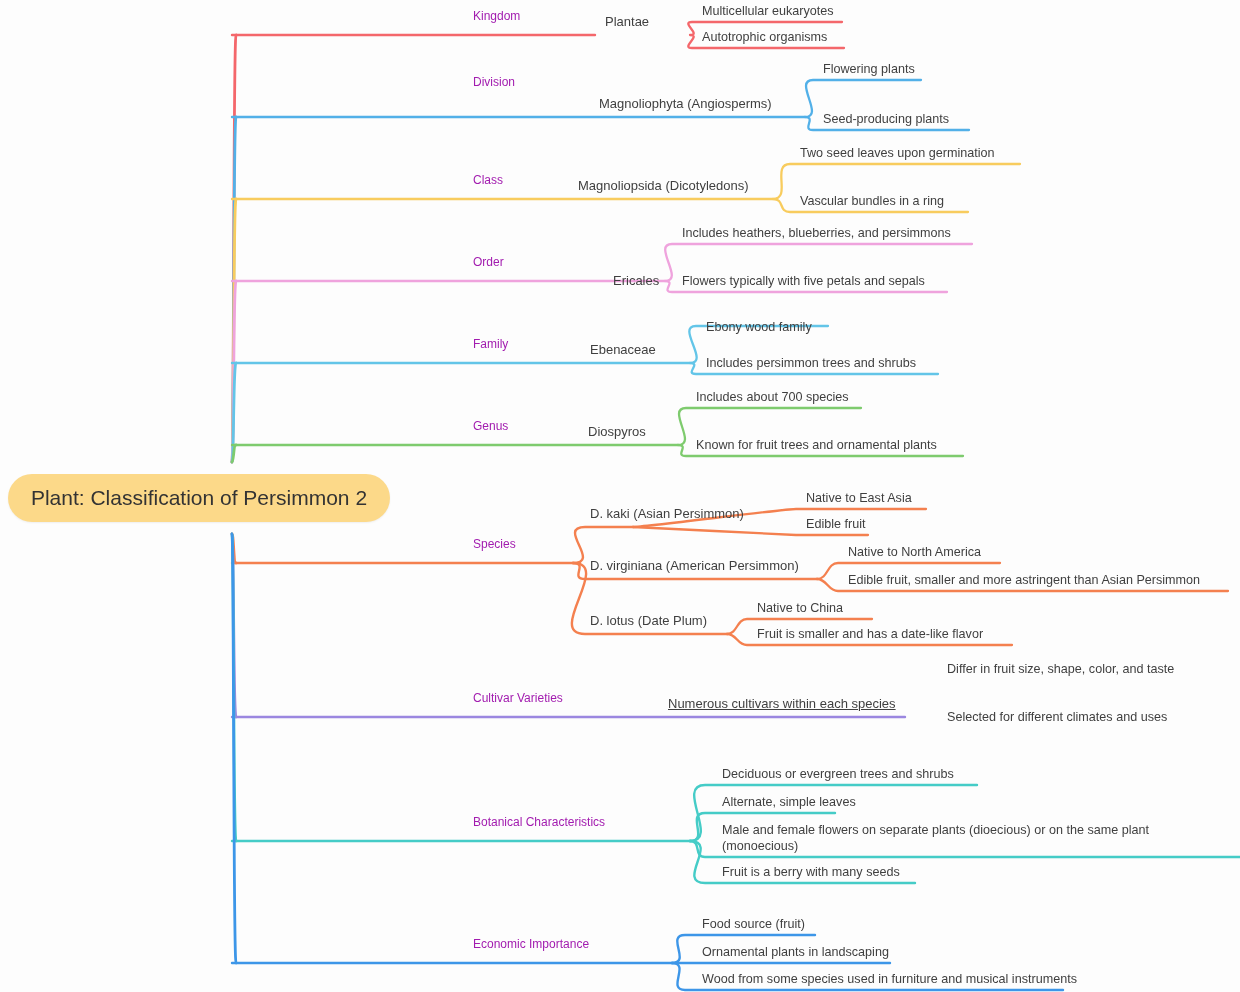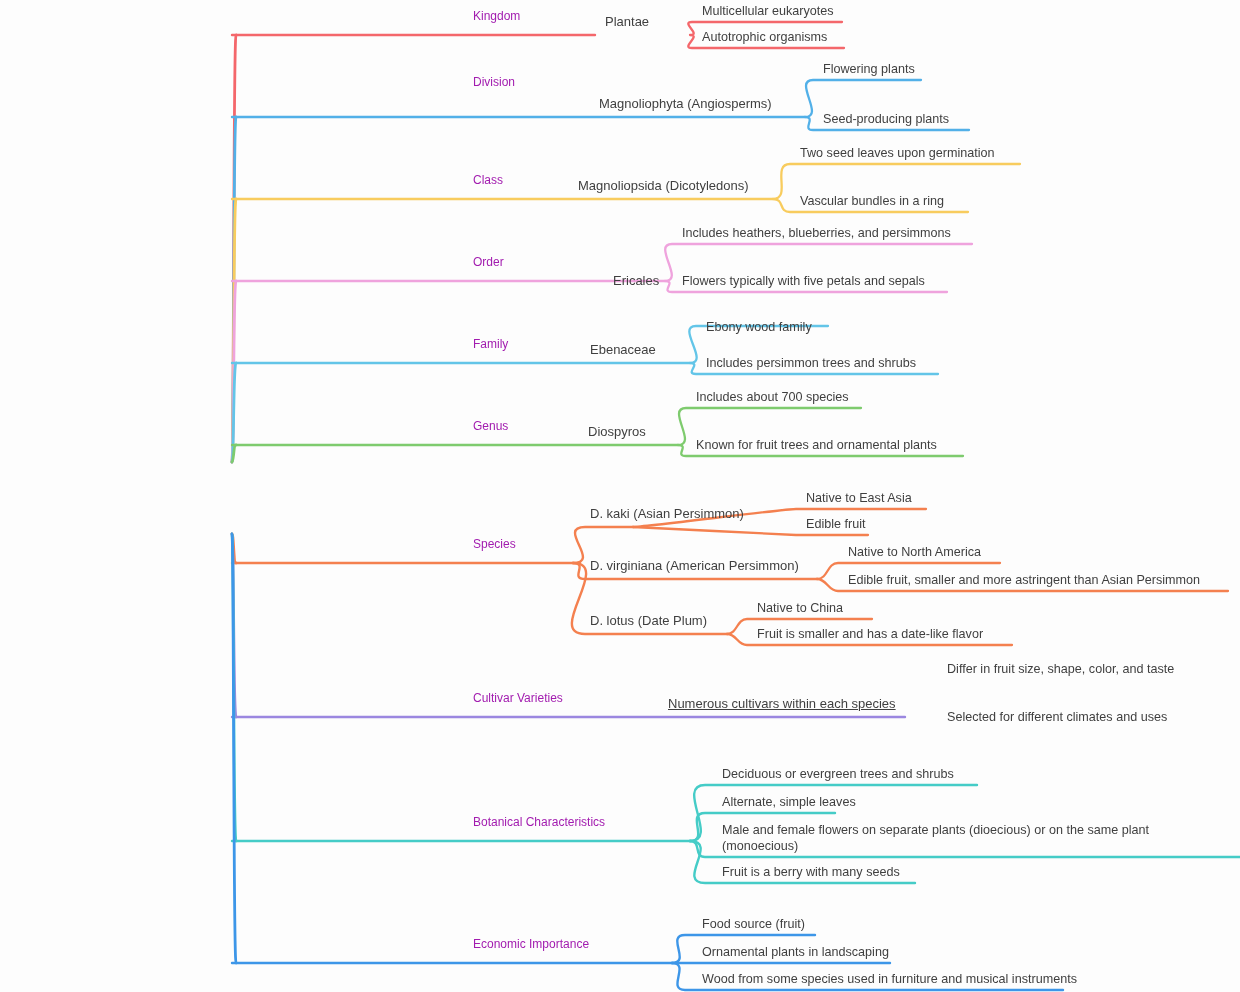--- a/index.html
+++ b/index.html
@@ -71,20 +71,23 @@
       <path d="M 690 841 C 709.6 841, 685.4 813, 705 813 L 835 813" fill="none" stroke="#45ccc7" stroke-width="2.4" stroke-linecap="round" stroke-linejoin="round"></path>
       <path d="M 690 841 C 702 841, 693 857, 705 857 L 1240 857" fill="none" stroke="#45ccc7" stroke-width="2.4" stroke-linecap="round" stroke-linejoin="round"></path>
       <path d="M 690 841 C 719.4 841, 675.6 883, 705 883 L 915 883" fill="none" stroke="#45ccc7" stroke-width="2.4" stroke-linecap="round" stroke-linejoin="round"></path>
       <path d="M 232 534 C 233.68 534, 233.52 963, 236 963" fill="none" stroke="#3d96e8" stroke-width="2.8" stroke-linecap="round" stroke-linejoin="round"></path>
       <path d="M 232 963 L 672 963" fill="none" stroke="#3d96e8" stroke-width="2.4" stroke-linecap="round" stroke-linejoin="round"></path>
       <path d="M 672 963 C 691.6 963, 665.4 935, 685 935 L 815 935" fill="none" stroke="#3d96e8" stroke-width="2.4" stroke-linecap="round" stroke-linejoin="round"></path>
       <path d="M 672 963 C 684 963, 673 963, 685 963 L 890 963" fill="none" stroke="#3d96e8" stroke-width="2.4" stroke-linecap="round" stroke-linejoin="round"></path>
       <path d="M 672 963 C 690.9 963, 666.1 990, 685 990 L 1063 990" fill="none" stroke="#3d96e8" stroke-width="2.4" stroke-linecap="round" stroke-linejoin="round"></path>
     </svg>
 
+  <div class="root-node" id="root-node" style="left:8px;top:474px;width:382px;height:48px;">
+    <span>Plant: Classification of Persimmon 2</span>
+  </div>
 
   <div id="labels">
       <div class="lbl lvl1" style="left: 473px; top: 10px;">Kingdom</div>
       <div class="lbl lvl2" style="left: 605px; top: 15px;">Plantae</div>
       <div class="lbl lvl3" style="left: 702px; top: 4px;">Multicellular eukaryotes</div>
       <div class="lbl lvl3" style="left: 702px; top: 30px;">Autotrophic organisms</div>
       <div class="lbl lvl1" style="left: 473px; top: 76px;">Division</div>
       <div class="lbl lvl2" style="left: 599px; top: 97px;">Magnoliophyta (Angiosperms)</div>
       <div class="lbl lvl3" style="left: 823px; top: 62px;">Flowering plants</div>
       <div class="lbl lvl3" style="left: 823px; top: 112px;">Seed-producing plants</div>

